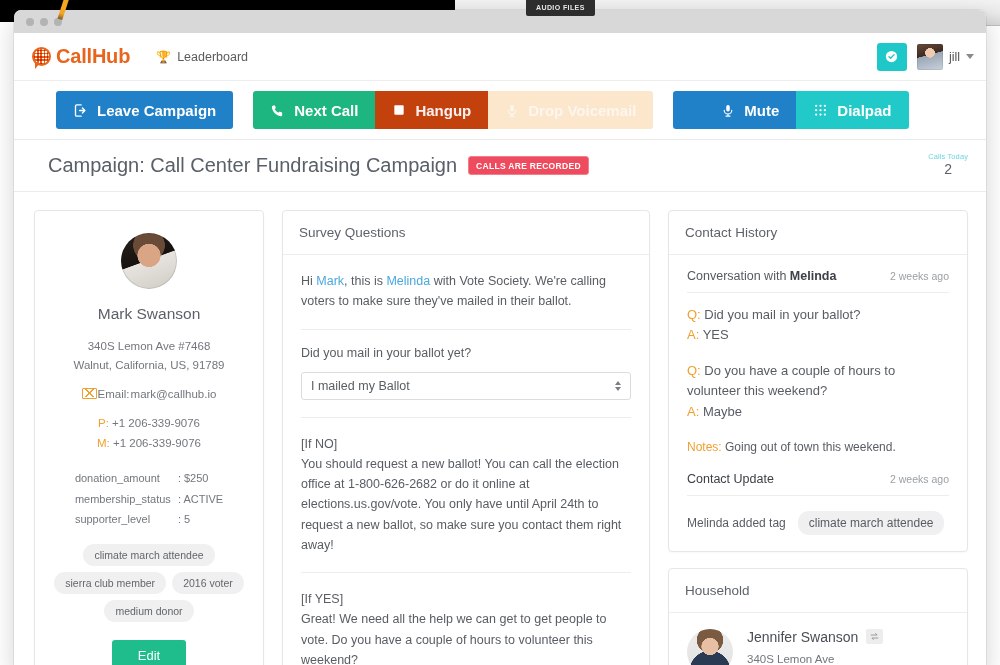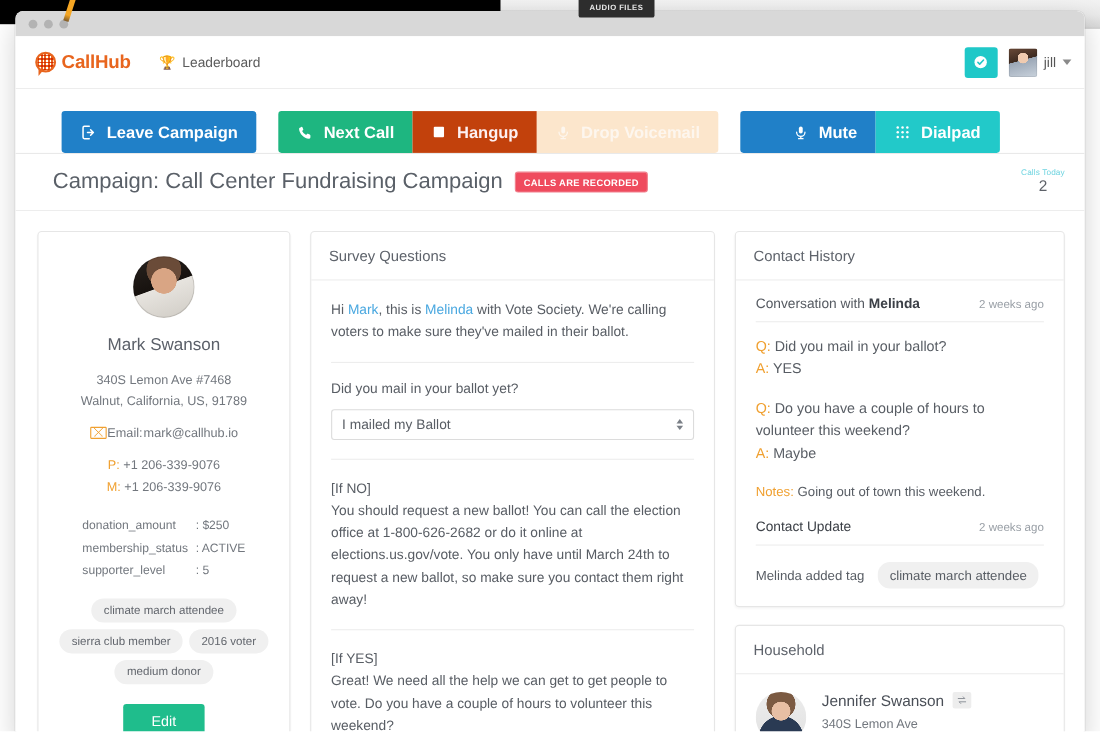--- a/index.html
+++ b/index.html
@@ -83,21 +83,21 @@
     background-blend-mode: multiply;
     border: 2px solid #e8651e;
   }
   .brand-mark::after {
     content: ""; position: absolute; bottom: -5px; left: 1px;
     width: 0; height: 0;
     border-left: 5px solid #e8651e;
     border-bottom: 6px solid transparent;
   }
   .brand-text {
-    font-size: 17px; font-weight: bold; color: #e8651e; letter-spacing: -.2px;
+    font-size: 20px; font-weight: bold; color: #e8651e; letter-spacing: -.2px;
   }
   .nav-link {
     display: flex; align-items: center; gap: 6px;
     margin-left: 26px; font-size: 12.5px; color: #5b5b5b;
   }
   .trophy { font-size: 12px; color: #6d6d6d; }
   .topnav-right { margin-left: auto; display: flex; align-items: center; gap: 10px; }
   .teal-btn {
     width: 30px; height: 28px; background: #1fc8c8; border-radius: 3px;
     display: flex; align-items: center; justify-content: center;
@@ -113,21 +113,21 @@
   }
   .user-name { font-size: 12.5px; color: #555; }
   .caret-dn {
     width: 0; height: 0; border-left: 4px solid transparent;
     border-right: 4px solid transparent; border-top: 5px solid #8a8a8a;
   }
 
   
   .toolbar {
     height: 59px; background: #ffffff;
-    display: flex; align-items: flex-end; padding-left: 42px;
+    display: flex; align-items: center; padding-left: 42px;
     border-bottom: 1px solid #e9e9e9;
   }
   .btn {
     display: flex; align-items: center; gap: 9px;
     height: 38px; padding: 0 17px;
     font-size: 15px; font-weight: bold; color: #ffffff;
     border: none; cursor: pointer; white-space: nowrap;
     font-family: "Liberation Sans", sans-serif;
   }
   .btn svg { display: block; flex: none; }
@@ -454,21 +454,21 @@
                 <span>I mailed my Ballot</span>
                 <span class="spin">
                     <i class="up"></i>
                     <i class="dn"></i>
                   </span>
               </div>
             </div>
 
             <div class="blk">
               <div class="script cond">[If NO]</div>
-              <div class="script">You should request a new ballot! You can call the election office at 1-800-626-2682 or do it online at elections.us.gov/vote. You only have until March 24th to request a new ballot, so make sure  you contact them right away!</div>
+              <div class="script">You should request a new ballot! You can call the election office at 1-800-626-2682 or do it online at elections.us.gov/vote. You only have until April 24th to request a new ballot, so make sure  you contact them right away!</div>
             </div>
 
             <div class="blk">
               <div class="script cond">[If YES]</div>
               <div class="script">Great! We need all the help we can get to get people to vote. Do you have a couple of hours to volunteer this weekend?</div>
 
             </div>
 
           </div>
         </div>

